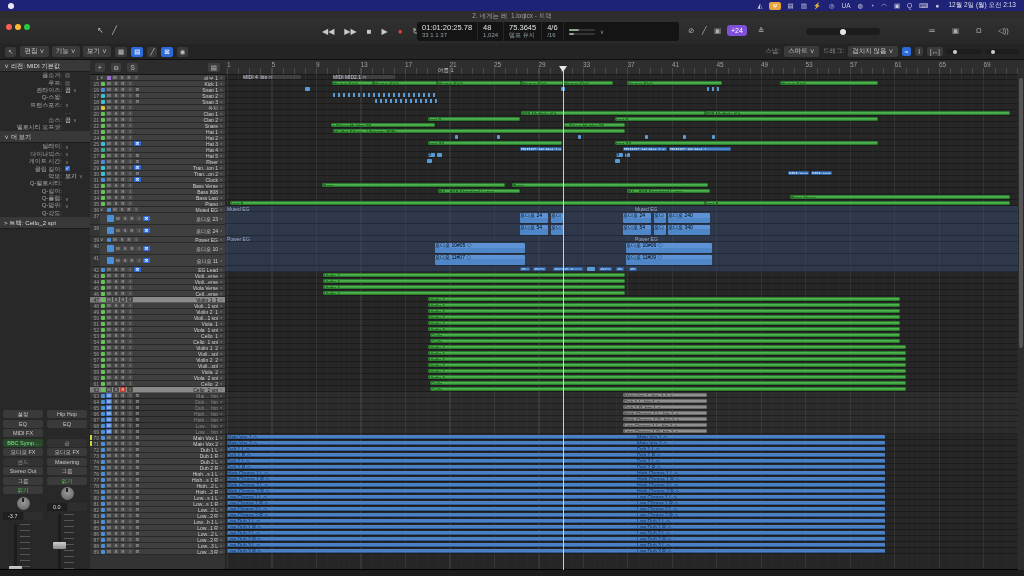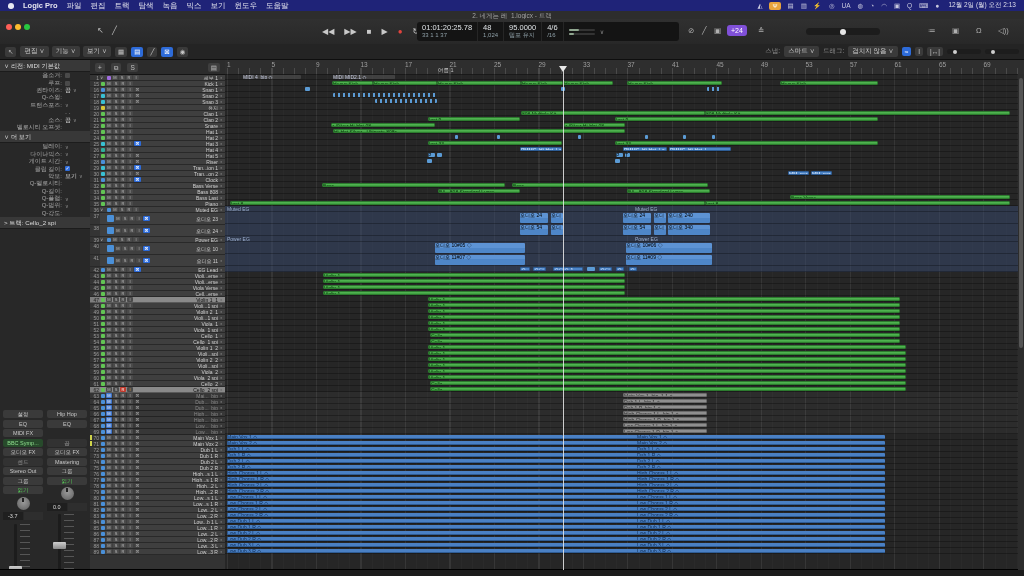--- a/index.html
+++ b/index.html
@@ -115,32 +115,20 @@
   .vscroll i{position:absolute;left:1px;right:1px;top:4px;height:270px;background:#555;border-radius:3px;}
   .bottombar{position:absolute;left:0;bottom:0;right:0;height:6px;background:#1c1c1c;border-top:1px solid #000;}
 </style>
 </head>
 <body>
 
 <div id="root">
 
   <div class="menubar">
     <span class="apple"></span>
-    <span class="sp" id="menu-items" style="display:flex;gap:9px;flex:0 0 auto;">
-        <span class="mi b">Logic Pro</span>
-        <span class="mi">파일</span>
-        <span class="mi">편집</span>
-        <span class="mi">트랙</span>
-        <span class="mi">탐색</span>
-        <span class="mi">녹음</span>
-        <span class="mi">믹스</span>
-        <span class="mi">보기</span>
-        <span class="mi">윈도우</span>
-        <span class="mi">도움말</span>
-      </span>
     <span class="sp"></span>
     <span class="mstat" id="status-icons">
         <span class="sticon">◭</span>
         <span class="badge-mic">Ψ</span>
         <span class="sticon">▤</span>
         <span class="sticon">▥</span>
         <span class="sticon">⚡</span>
         <span class="sticon">◎</span>
         <span class="sticon">UA</span>
         <span class="sticon">◍</span>
@@ -177,21 +165,21 @@
     <div class="lcd">
       <div class="sec">
         <span class="t">01:01:20:25.78</span>
         <span class="bsub">33 1 1 37</span>
       </div>
       <div class="sec">
         <span class="t">48</span>
         <span class="bsub">1,024</span>
       </div>
       <div class="sec">
-        <span class="t">95.0000</span>
+        <span class="t">75.3645</span>
         <span class="bsub">템포 유지</span>
       </div>
       <div class="sec">
         <span class="t">4/6</span>
         <span class="bsub">/16</span>
       </div>
       <div class="meters">
         <span class="mtr">
             <i></i>
           </span>

